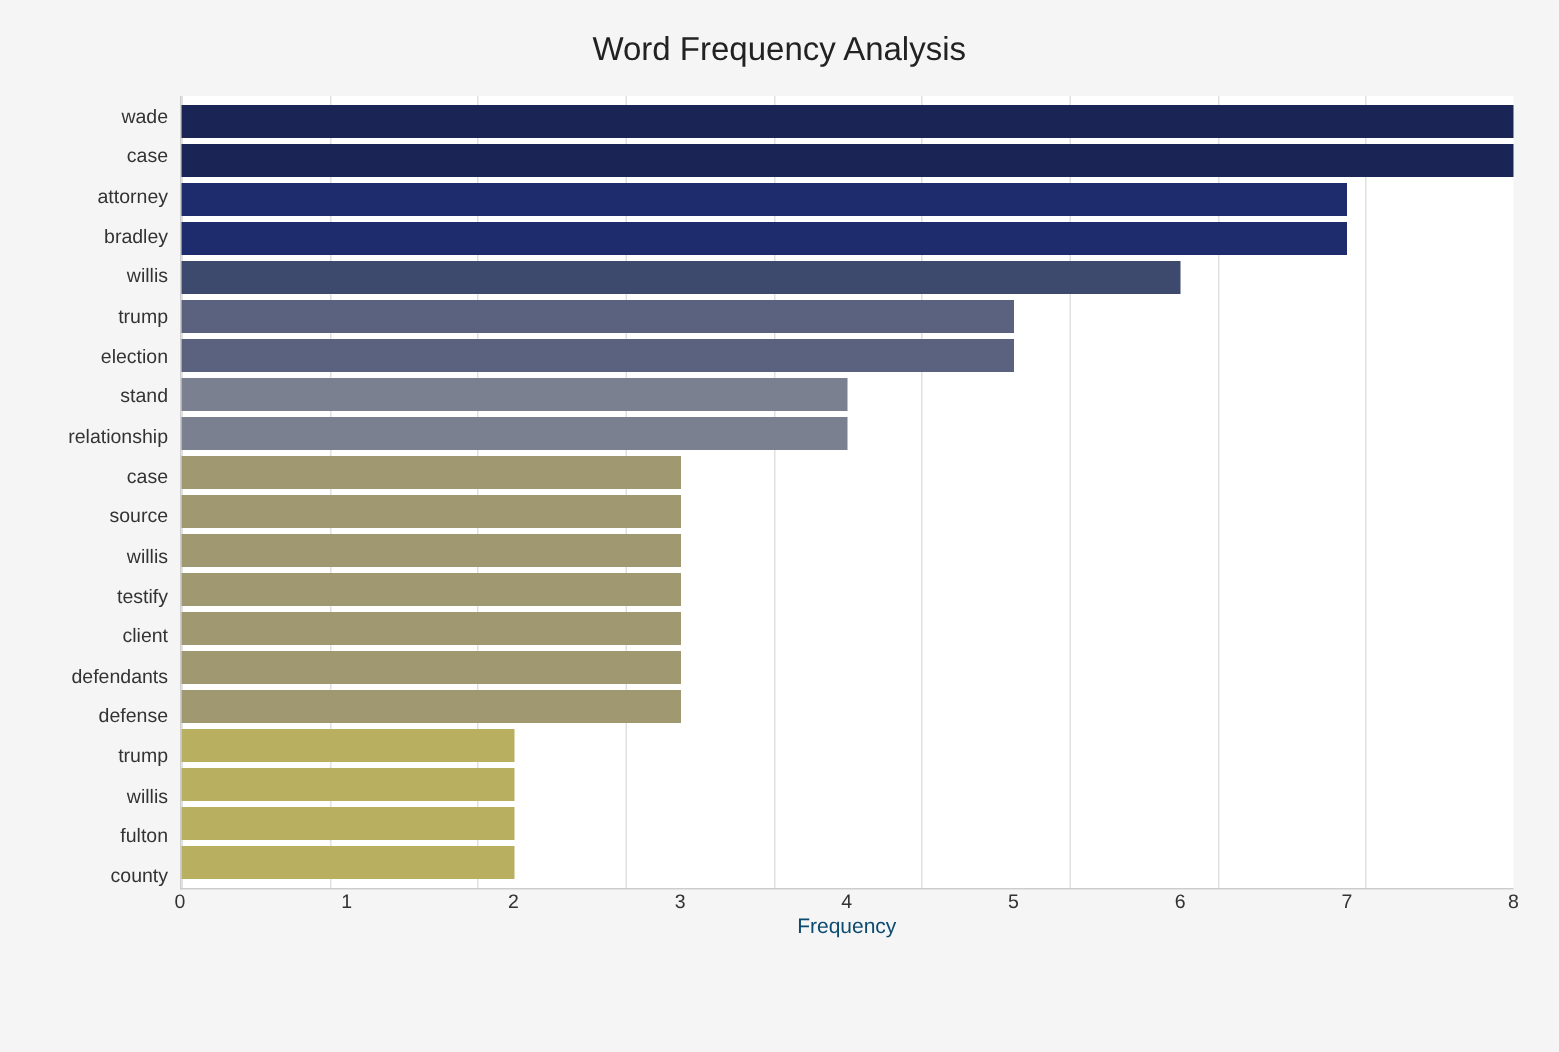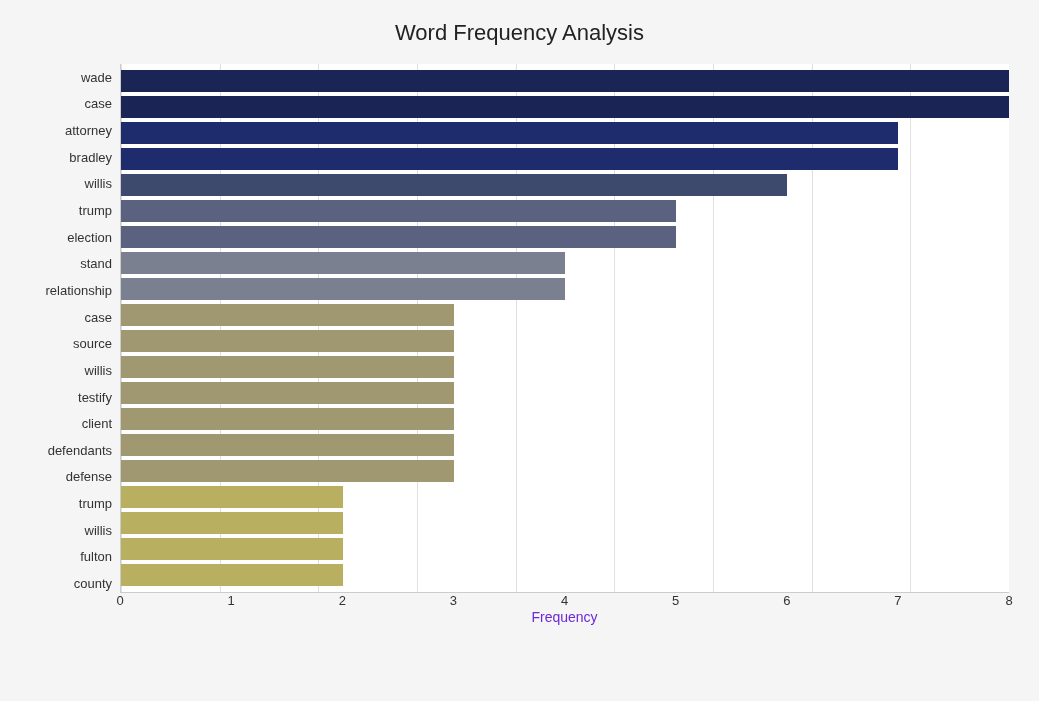--- a/index.html
+++ b/index.html
@@ -91,21 +91,21 @@
     .x-axis {
       display: flex;
       flex-direction: row;
       justify-content: space-between;
       padding-top: 6px;
       padding-right: 0;
     }
     .x-axis-title {
       text-align: center;
       font-size: 14px;
-      color: #6d28d9;
+      color: #0c4a6e;
       margin-top: 4px;
     }
   </style>
 </head>
 <body>
 
 <div class="chart-container">
   <div class="chart-title">Word Frequency Analysis</div>
   <div class="chart-area">
     <div class="y-labels" id="y-labels">

